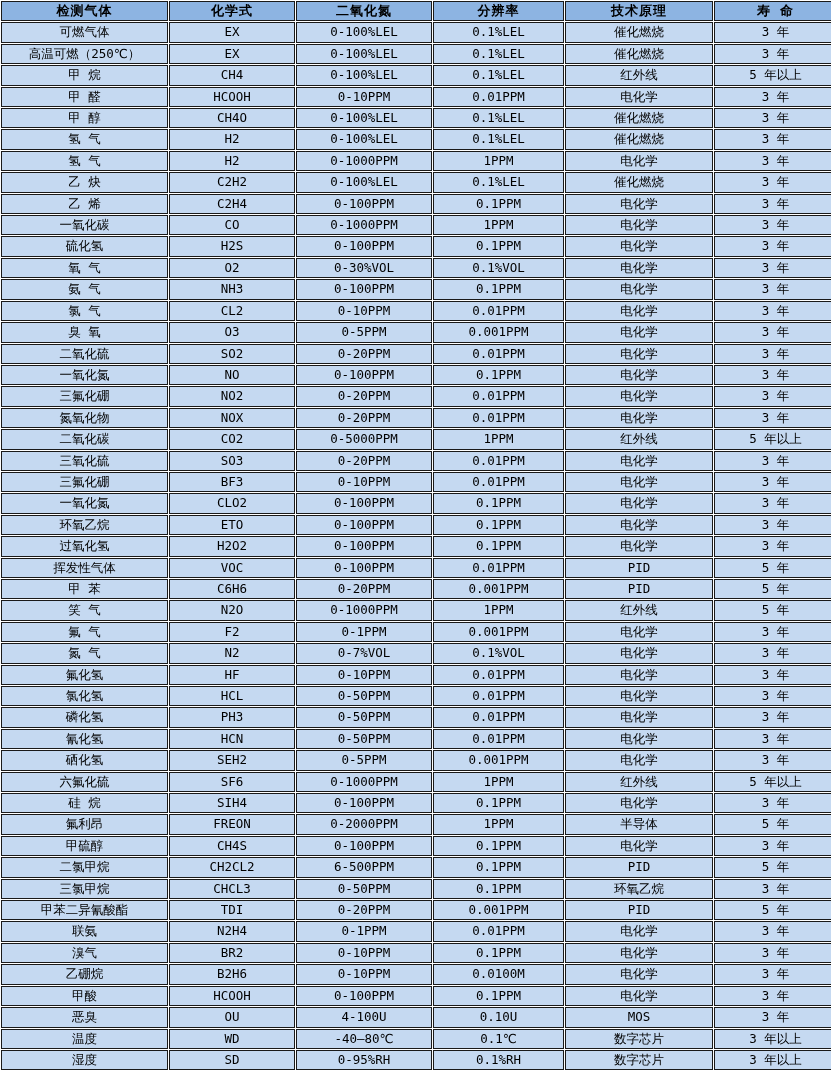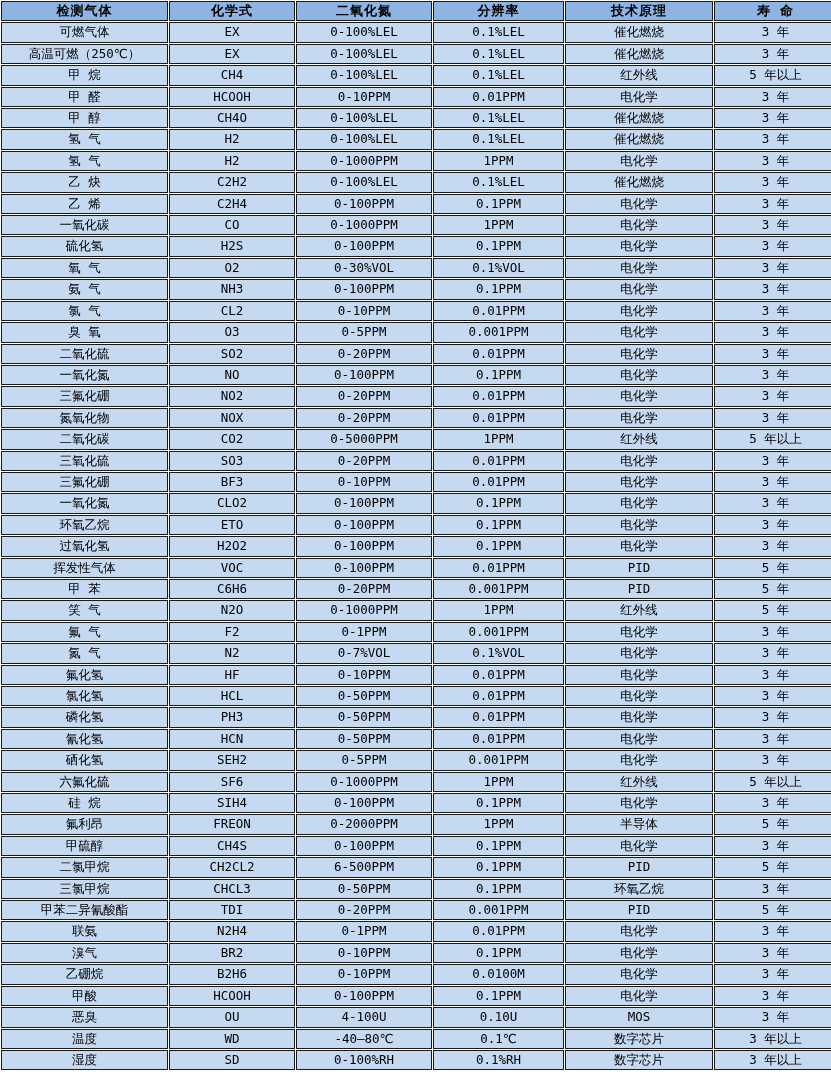--- a/index.html
+++ b/index.html
@@ -453,19 +453,19 @@
         <td>温度</td>
         <td>WD</td>
         <td>-40—80℃</td>
         <td>0.1℃</td>
         <td>数字芯片</td>
         <td>3 年以上</td>
       </tr>
       <tr>
         <td>湿度</td>
         <td>SD</td>
-        <td>0-100%RH</td>
+        <td>0-95%RH</td>
         <td>0.1%RH</td>
         <td>数字芯片</td>
         <td>3 年以上</td>
       </tr>
     </tbody>
 </table>
 
 </body></html>

